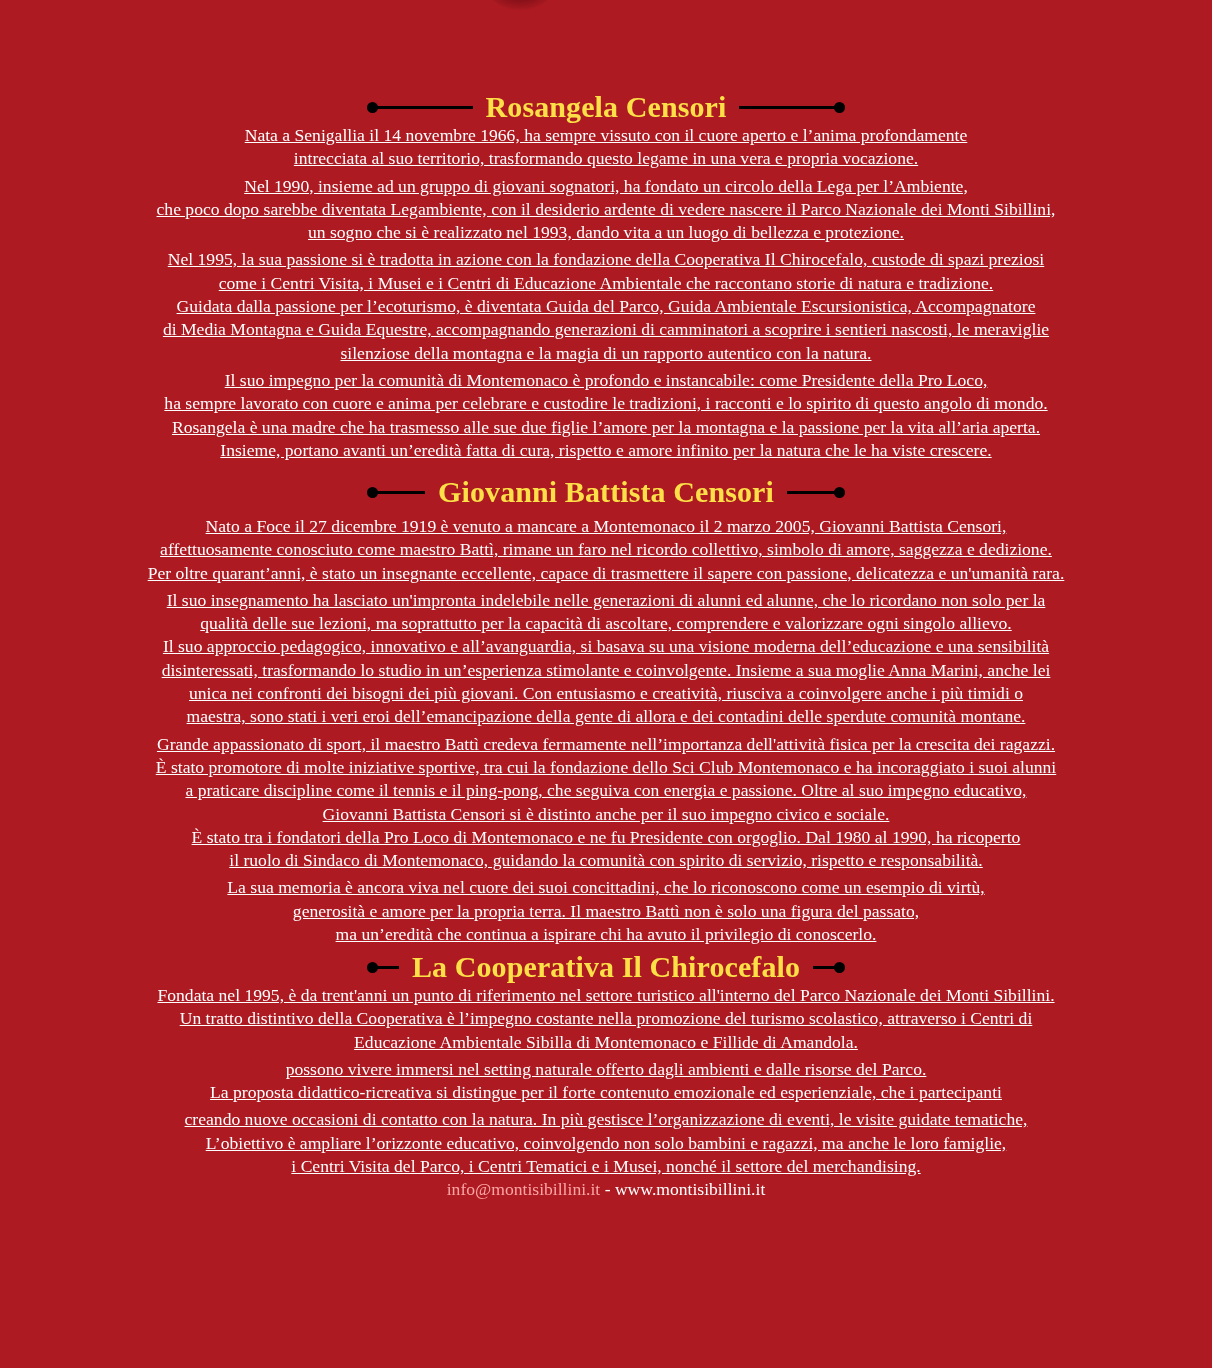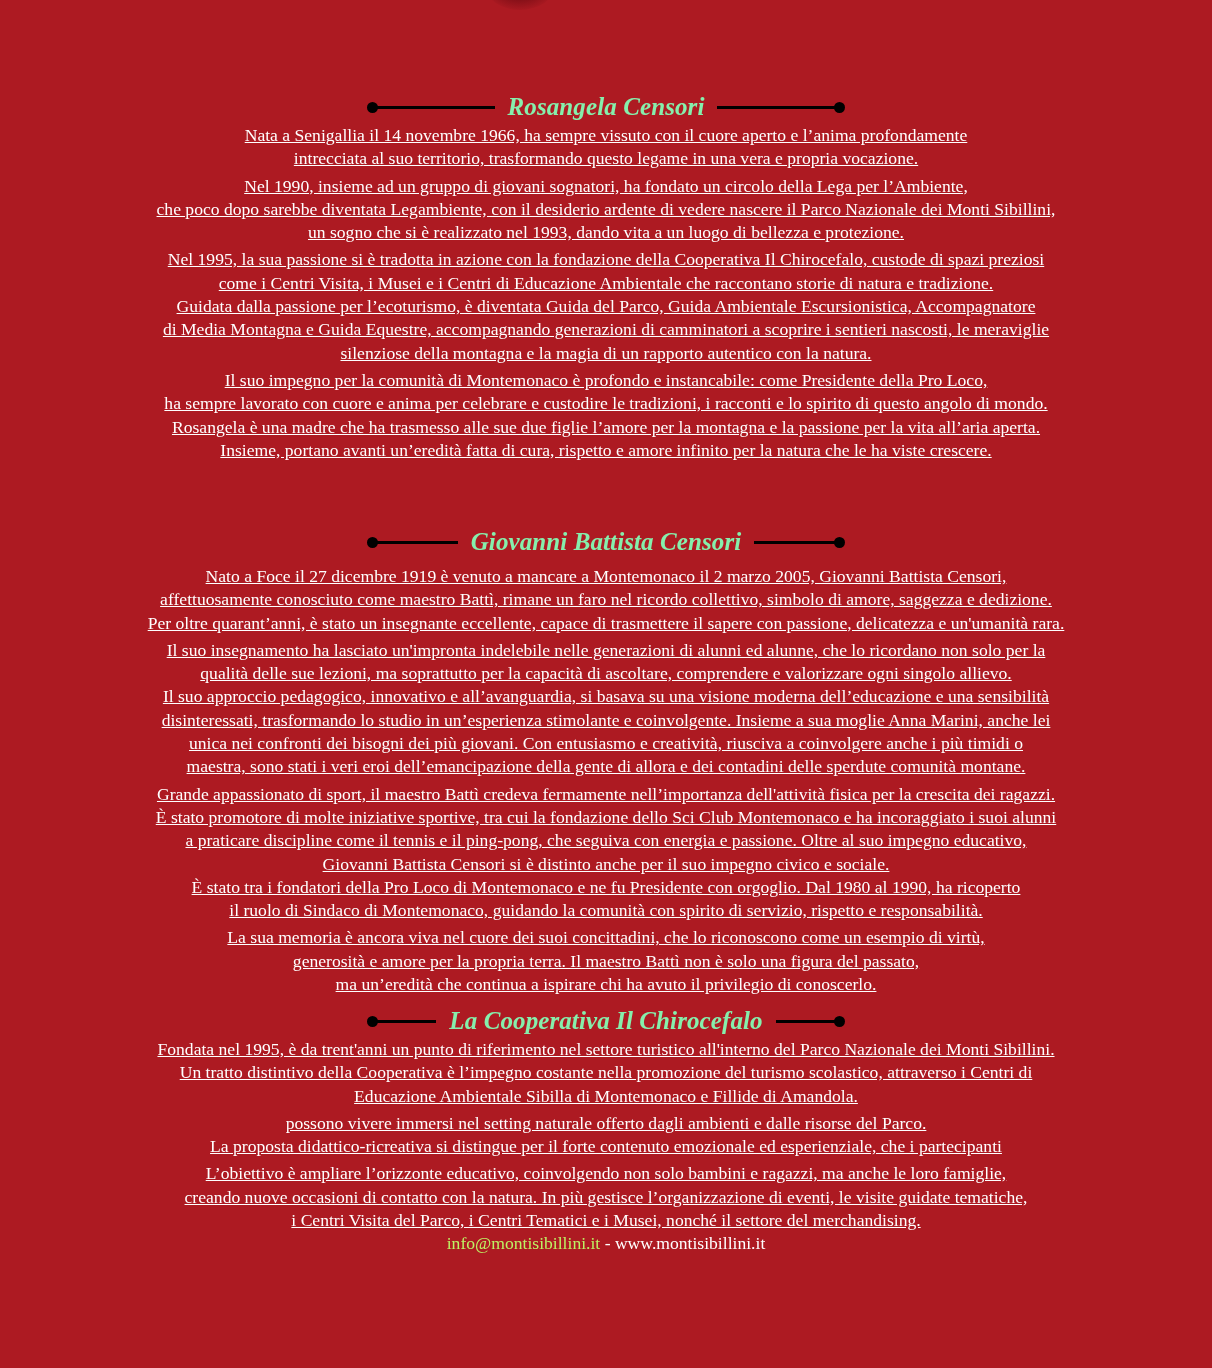--- a/index.html
+++ b/index.html
@@ -49,27 +49,26 @@
     position: absolute;
     top: -4px;
     width: 11px;
     height: 11px;
     border-radius: 50%;
     background: #000;
   }
   .heading .line.left::before { left: -4px; }
   .heading .line.right::after { right: -4px; }
   .heading .title {
-    font-size: 25px;
+    font-size: 30px;
     font-weight: bold;
     padding: 0 13px;
     white-space: nowrap;
     letter-spacing: 0.1px;
-    color: #86efac;
-    font-style: italic;
+    color: #fde047;
   }
   .para {
     font-size: 17.6px;
     line-height: 23.3px;
     margin: 0;
     padding: 0;
     text-decoration: underline;
   }
   .para + .para { margin-top: 4px; }
   .para.tight { margin-top: 0 !important; }
@@ -108,21 +107,21 @@
     </p>
     <p class="para">
       <span>Il suo impegno per la comunità di Montemonaco è profondo e instancabile: come Presidente della Pro Loco,</span>
       <span>ha sempre lavorato con cuore e anima per celebrare e custodire le tradizioni, i racconti e lo spirito di questo angolo di mondo.</span>
       <span>Rosangela è una madre che ha trasmesso alle sue due figlie l’amore per la montagna e la passione per la vita all’aria aperta.</span>
       <span>Insieme, portano avanti un’eredità fatta di cura, rispetto e amore infinito per la natura che le ha viste crescere.</span>
     </p>
   </div>
 </section>
 
-<section class="section" style="top:527px;">
+<section class="section" style="top:477px;">
   <div class="heading">
     <div class="line left"></div>
     <h2 class="title" style="margin:0;">Giovanni Battista Censori</h2>
     <div class="line right"></div>
   </div>
   <div style="margin-top:8px;">
     <p class="para">
       <span>Nato a Foce il 27 dicembre 1919 è venuto a mancare a Montemonaco il 2 marzo 2005, Giovanni Battista Censori,</span>
       <span>affettuosamente conosciuto come maestro Battì, rimane un faro nel ricordo collettivo, simbolo di amore, saggezza e dedizione.</span>
       <span>Per oltre quarant’anni, è stato un insegnante eccellente, capace di trasmettere il sapere con passione, delicatezza e un'umanità rara.</span>
@@ -148,38 +147,38 @@
       <span>il ruolo di Sindaco di Montemonaco, guidando la comunità con spirito di servizio, rispetto e responsabilità.</span>
     </p>
     <p class="para">
       <span>La sua memoria è ancora viva nel cuore dei suoi concittadini, che lo riconoscono come un esempio di virtù,</span>
       <span>generosità e amore per la propria terra. Il maestro Battì non è solo una figura del passato,</span>
       <span>ma un’eredità che continua a ispirare chi ha avuto il privilegio di conoscerlo.</span>
     </p>
   </div>
 </section>
 
-<section class="section" style="top:1006px;">
+<section class="section" style="top:952px;">
   <div class="heading">
     <div class="line left"></div>
     <h2 class="title" style="margin:0;">La Cooperativa Il Chirocefalo</h2>
     <div class="line right"></div>
   </div>
   <div style="margin-top:2px;">
     <p class="para">
       <span>Fondata nel 1995, è da trent'anni un punto di riferimento nel settore turistico all'interno del Parco Nazionale dei Monti Sibillini.</span>
       <span>Un tratto distintivo della Cooperativa è l’impegno costante nella promozione del turismo scolastico, attraverso i Centri di</span>
       <span>Educazione Ambientale Sibilla di Montemonaco e Fillide di Amandola.</span>
     </p>
     <p class="para">
       <span>possono vivere immersi nel setting naturale offerto dagli ambienti e dalle risorse del Parco.</span>
       <span>La proposta didattico-ricreativa si distingue per il forte contenuto emozionale ed esperienziale, che i partecipanti</span>
     </p>
     <p class="para">
+      <span>creando nuove occasioni di contatto con la natura. In più gestisce l’organizzazione di eventi, le visite guidate tematiche,</span>
       <span>L’obiettivo è ampliare l’orizzonte educativo, coinvolgendo non solo bambini e ragazzi, ma anche le loro famiglie,</span>
-      <span>creando nuove occasioni di contatto con la natura. In più gestisce l’organizzazione di eventi, le visite guidate tematiche,</span>
       <span>i Centri Visita del Parco, i Centri Tematici e i Musei, nonché il settore del merchandising.</span>
     </p>
     <div class="contact">
-      <a style="color:#bef264;text-decoration:none;">info@montisibillini.it</a><span style="white-space:pre;"> - </span><a style="color:#fff;text-decoration:none;">www.montisibillini.it</a>
+      <a style="color:#fca5a5;text-decoration:none;">info@montisibillini.it</a><span style="white-space:pre;"> - </span><a style="color:#fff;text-decoration:none;">www.montisibillini.it</a>
     </div>
   </div>
 </section>
 
 </body></html>

